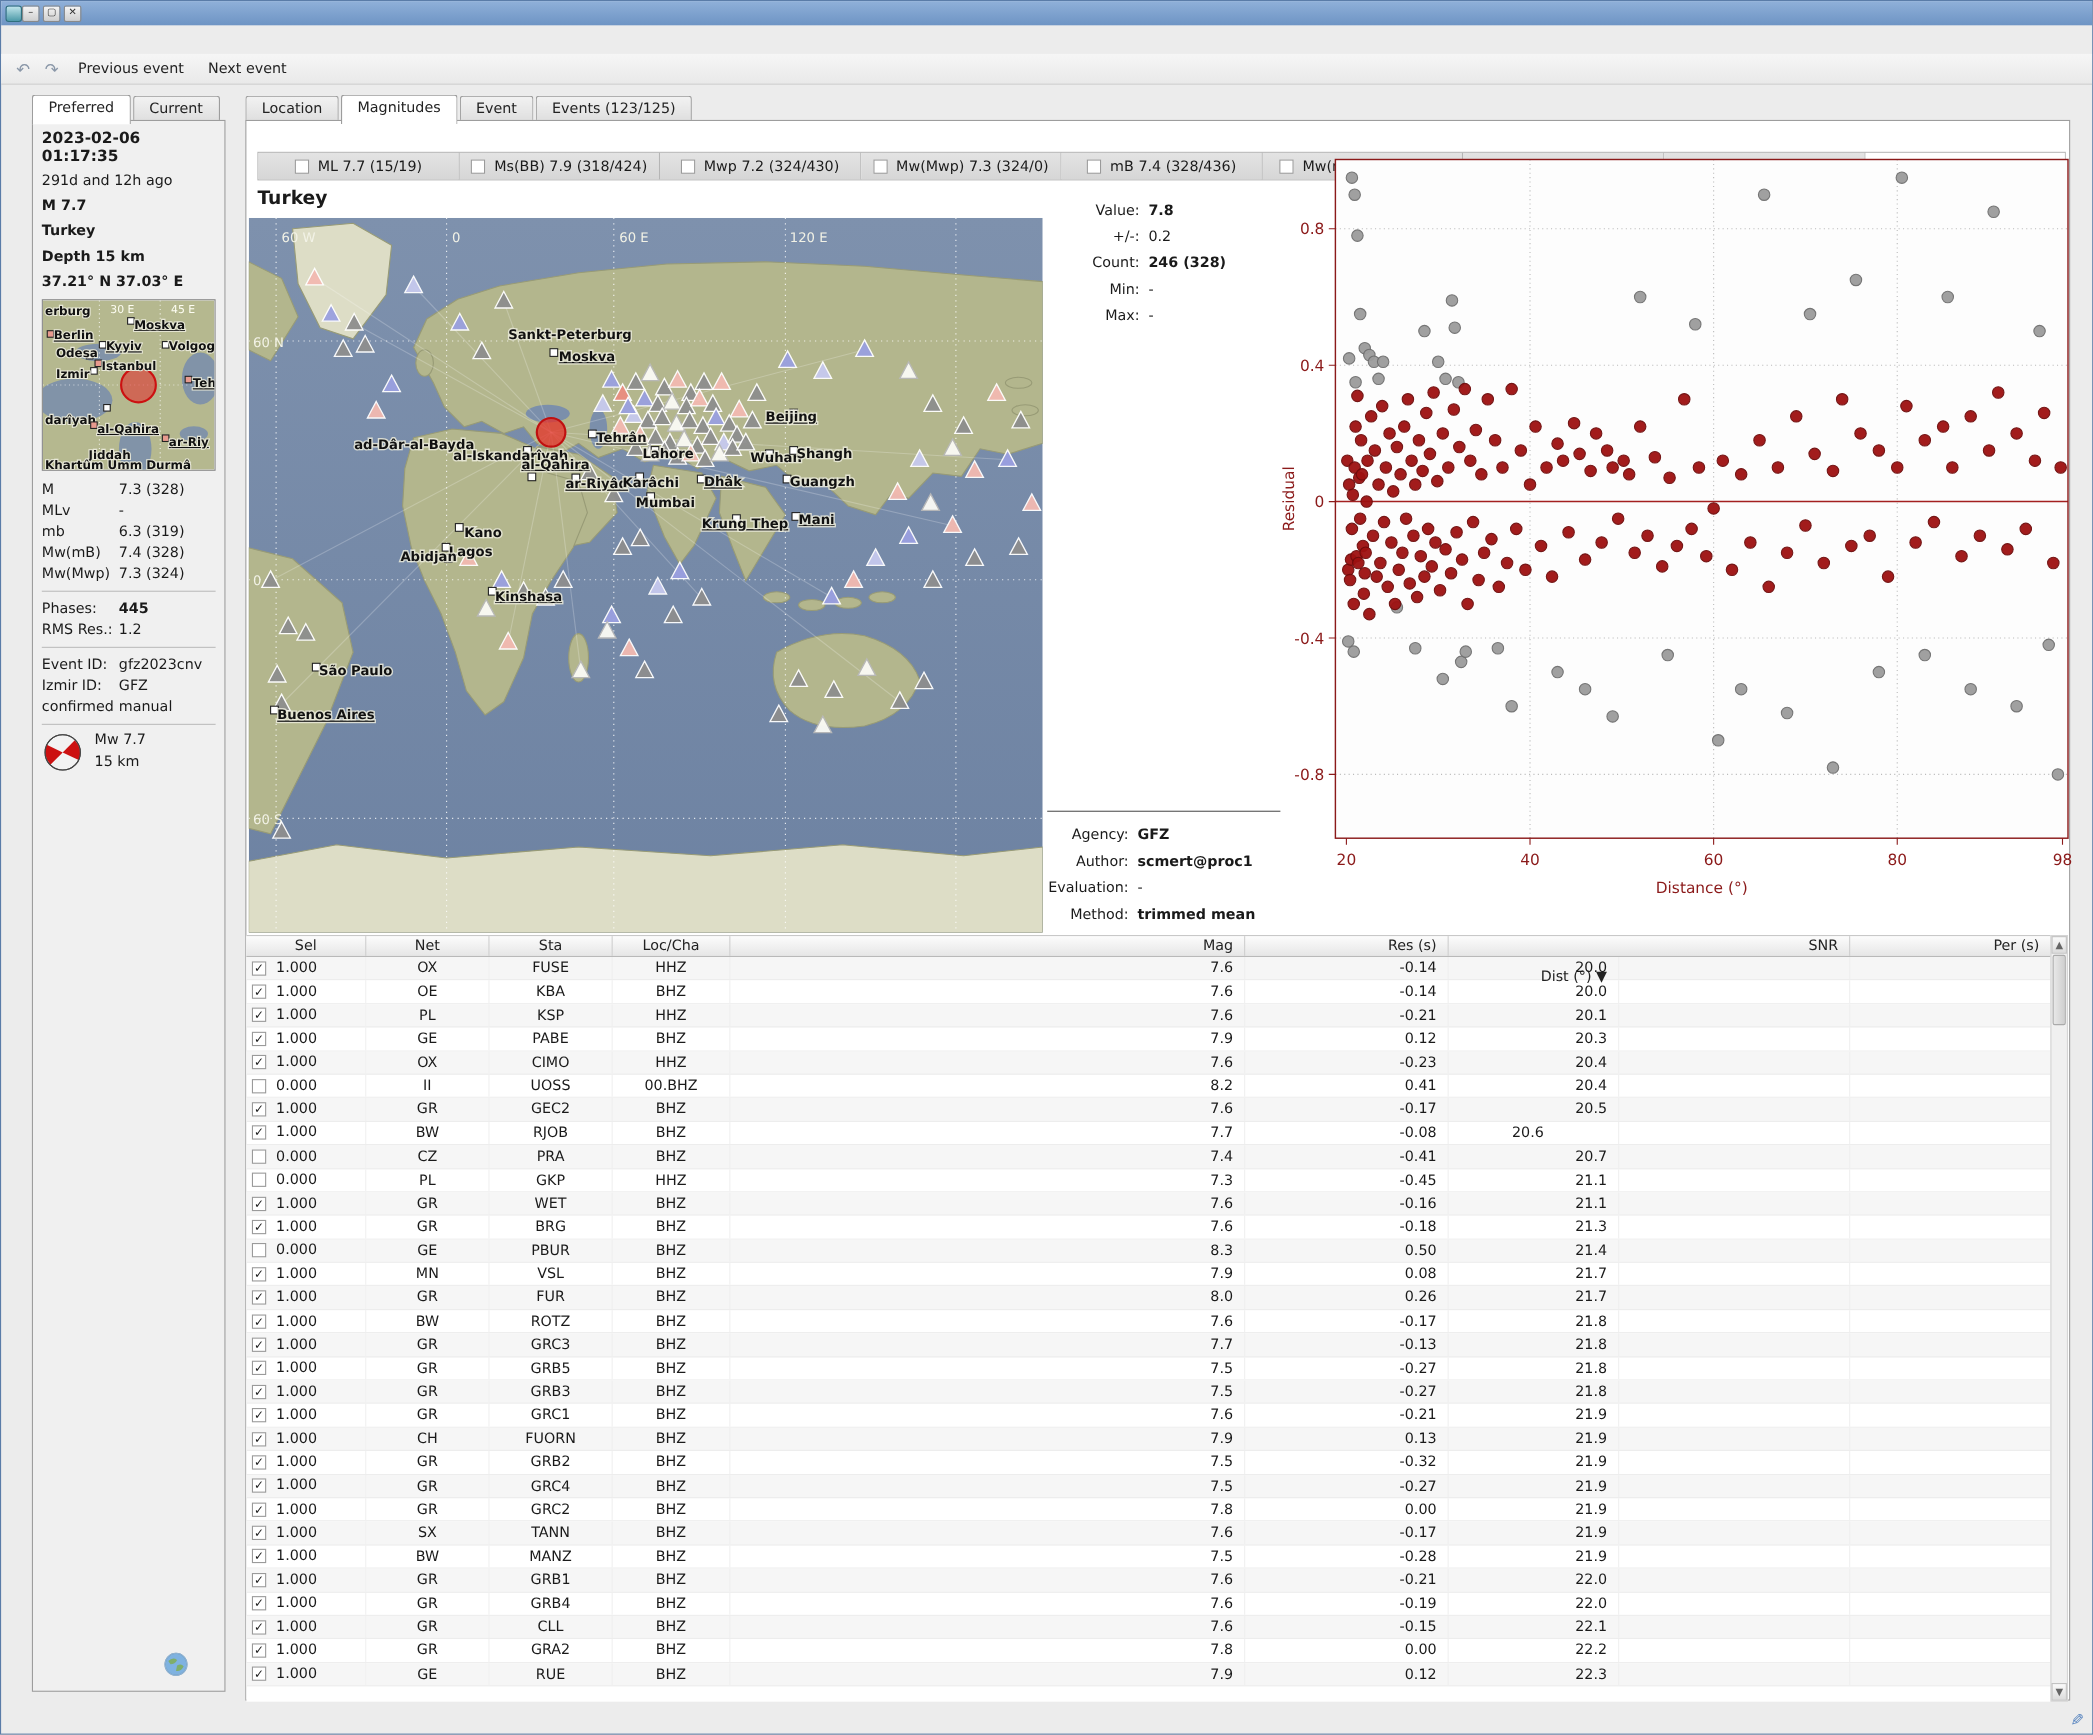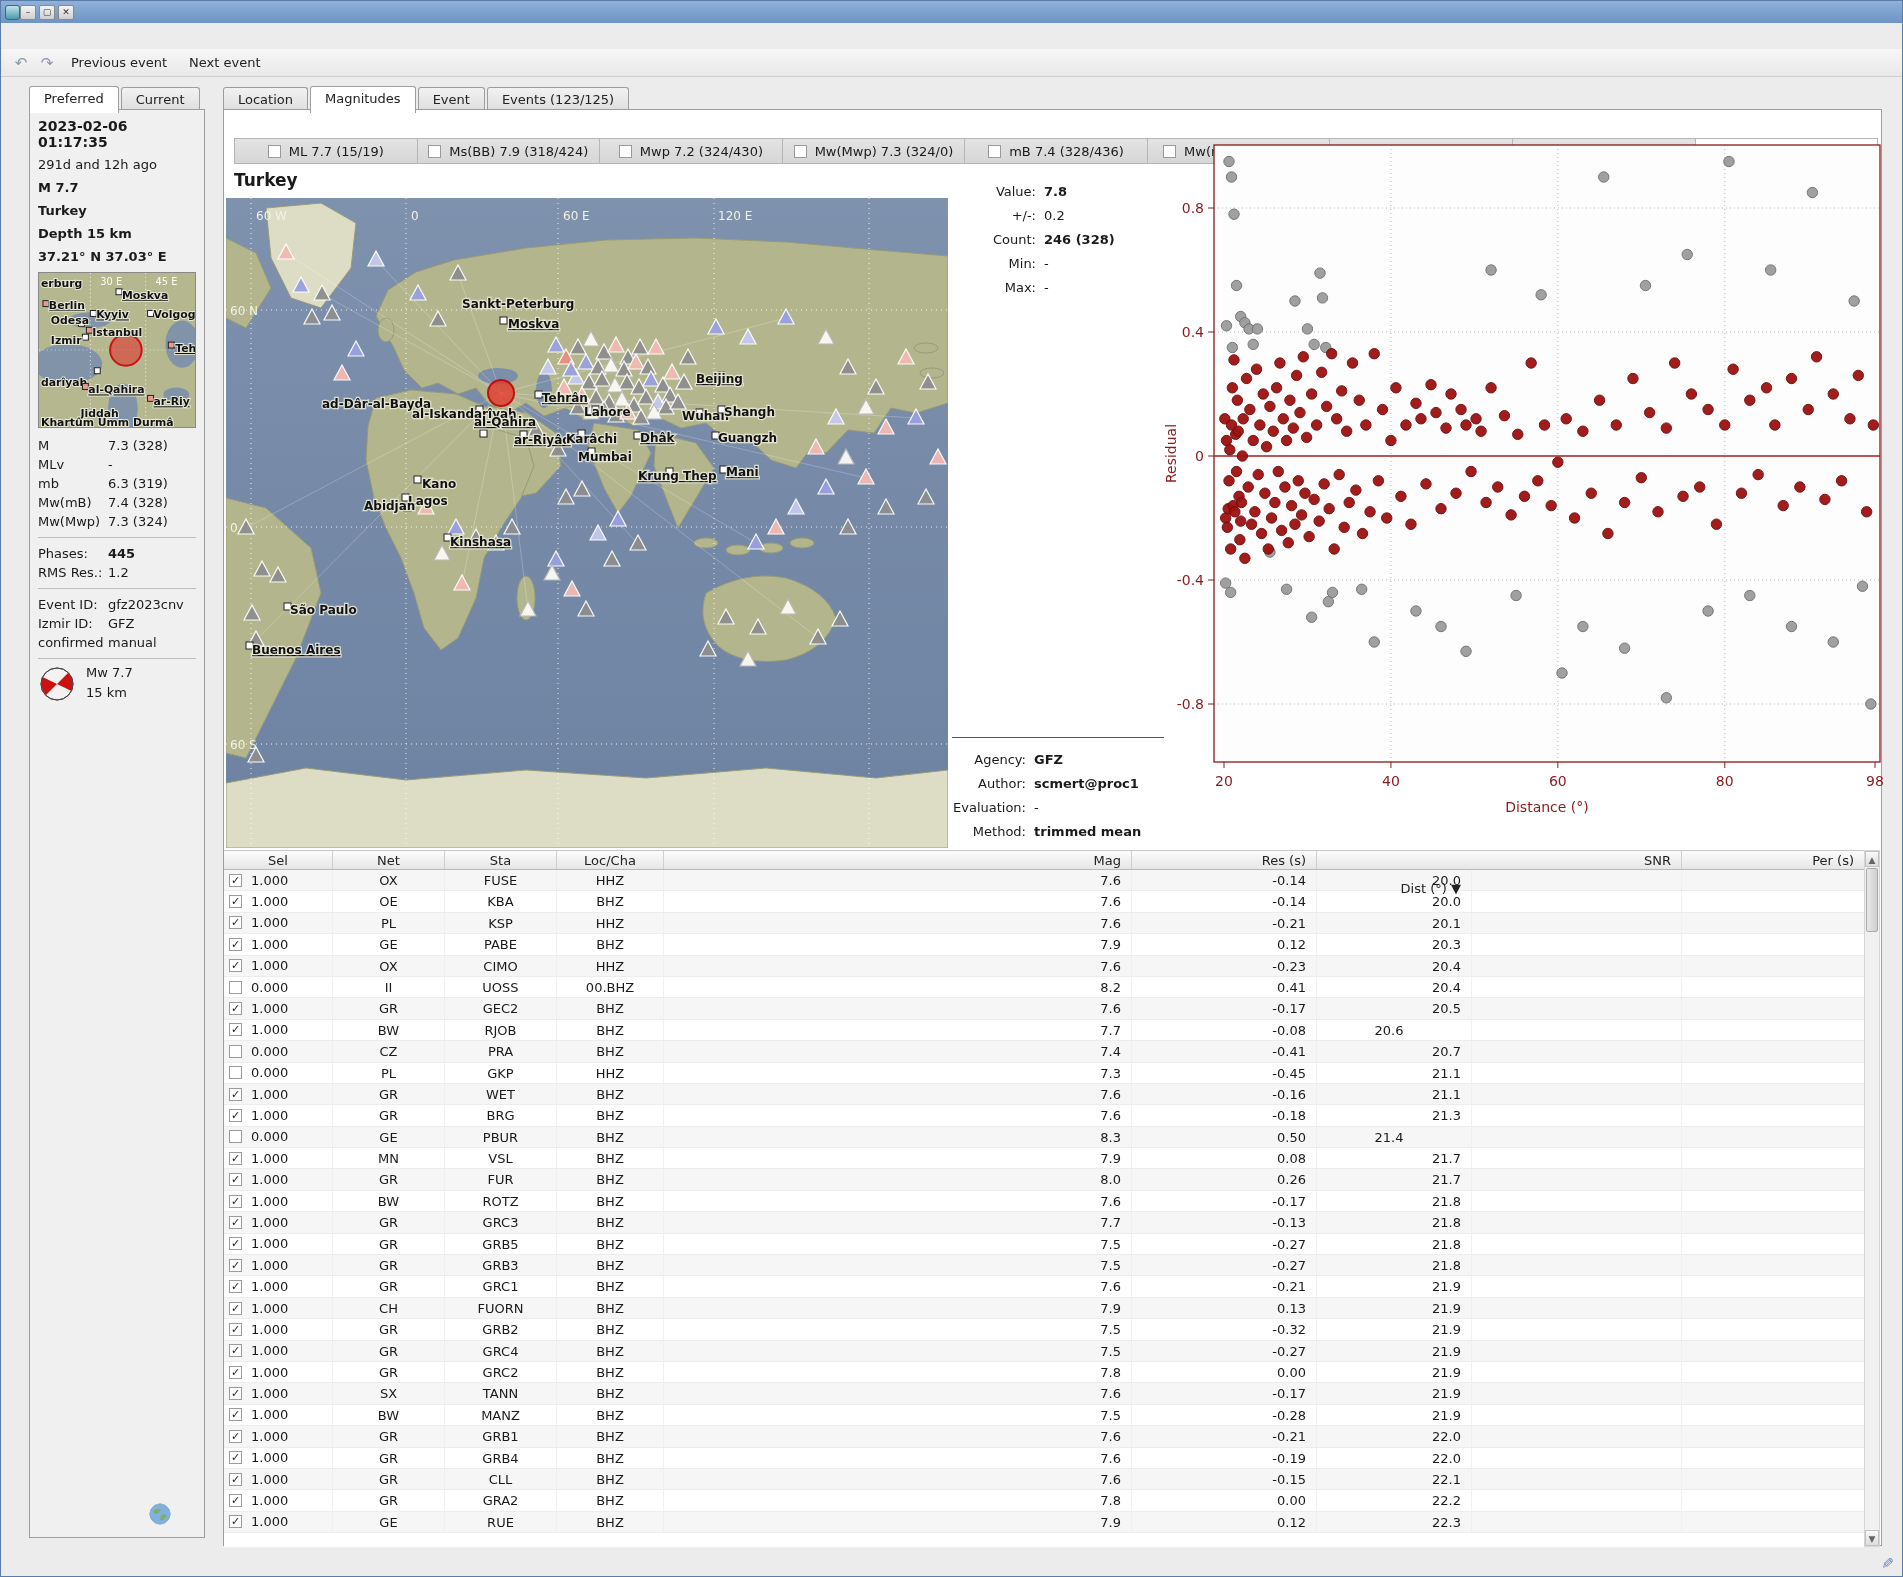--- a/index.html
+++ b/index.html
@@ -962,21 +962,21 @@
           <div class="trow odd">
             <div class="td selcell" style="width: 109px;">
               <span class="tcb"></span>
               <span>0.000</span>
             </div>
             <div class="td ctr" style="width: 112px;">GE</div>
             <div class="td ctr" style="width: 112px;">PBUR</div>
             <div class="td ctr" style="width: 107px;">BHZ</div>
             <div class="td num" style="width: 468px;">8.3</div>
             <div class="td num" style="width: 185px;">0.50</div>
-            <div class="td num" style="width: 155px; text-align: center;">21.4</div>
+            <div class="td num" style="width: 155px;">21.4</div>
             <div class="td " style="width: 210px;"></div>
             <div class="td " style="width: 183px;"></div>
           </div>
           <div class="trow">
             <div class="td selcell" style="width: 109px;">
               <span class="tcb">✓</span>
               <span>1.000</span>
             </div>
             <div class="td ctr" style="width: 112px;">MN</div>
             <div class="td ctr" style="width: 112px;">VSL</div>

